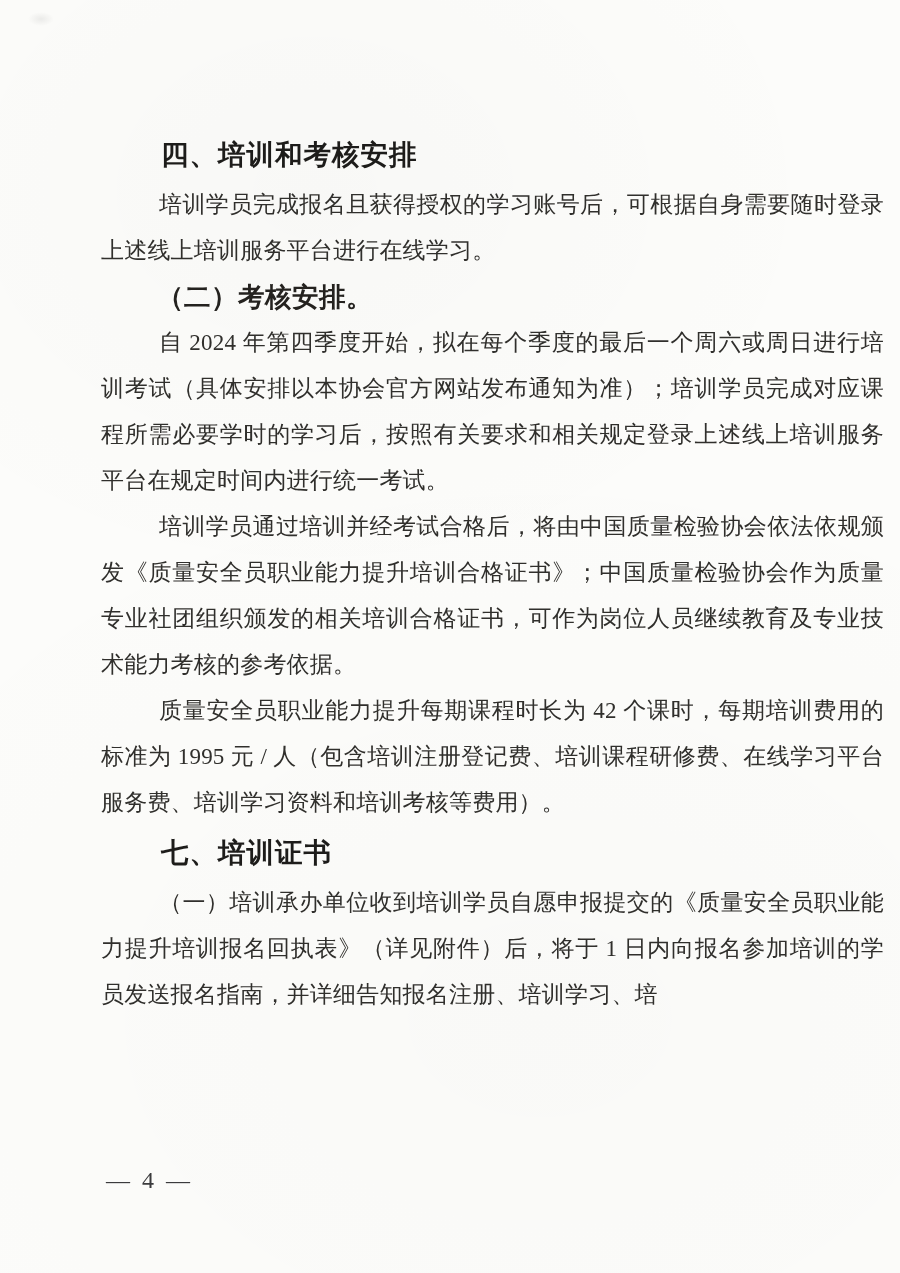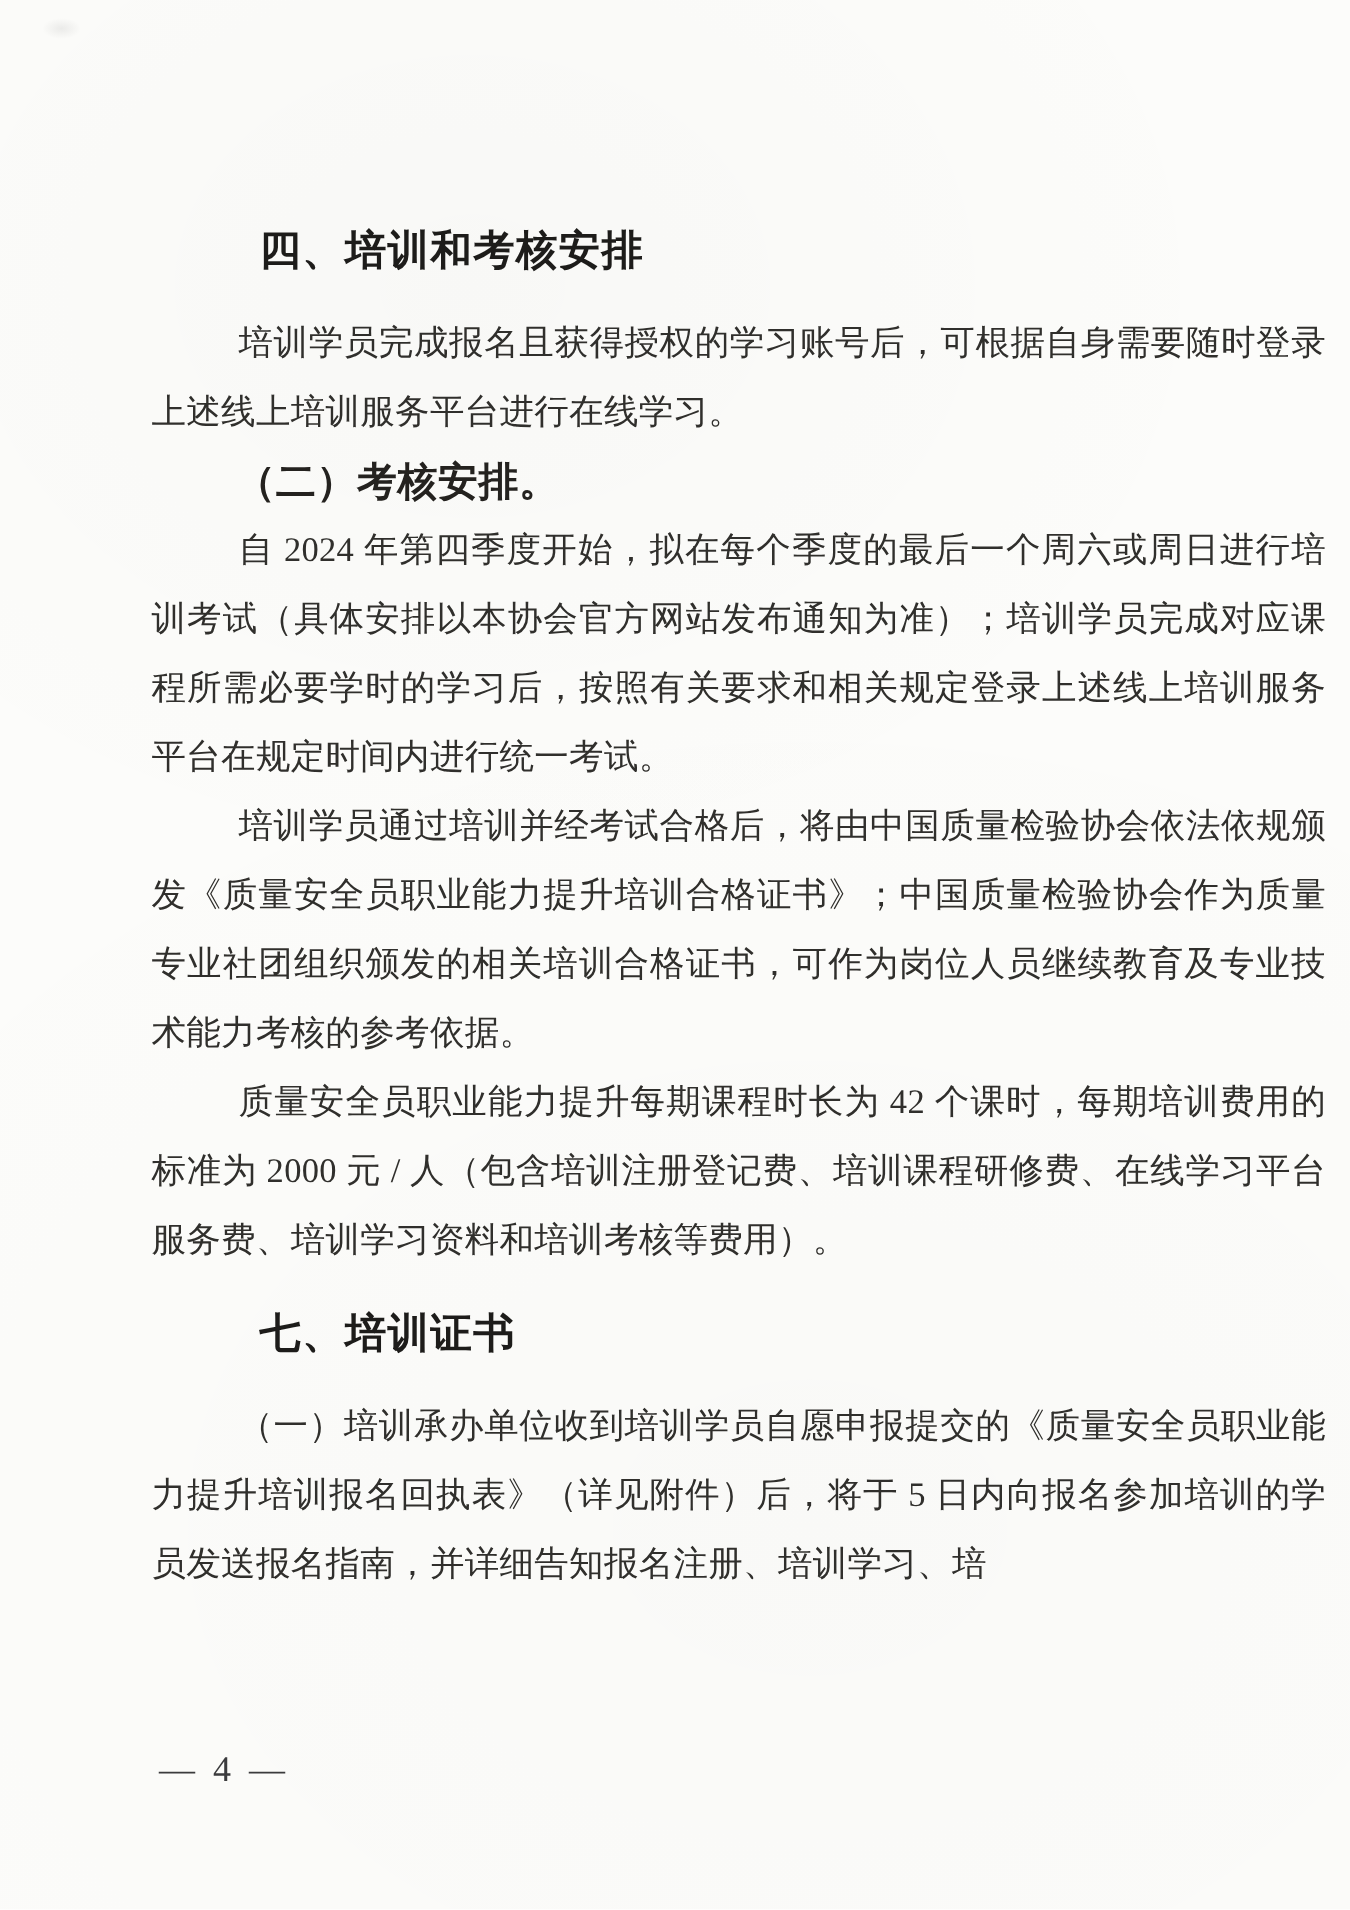--- a/index.html
+++ b/index.html
@@ -28,21 +28,21 @@
     pointer-events: none;
   }
   .content {
     position: absolute;
     left: 101px;
     top: 128px;
     width: 783px;
     color: #2e2d2b;
   }
   .sec-heading {
-    margin: 16px;
+    margin: 4px;
     font-family: "Liberation Sans", "DejaVu Sans", sans-serif;
     font-weight: 700;
     font-size: 27.5px;
     line-height: 46px;
     color: #1d1c1a;
     text-indent: 56px;
     letter-spacing: 1px;
   }
   .sub-heading {
     margin: 0;
@@ -84,22 +84,22 @@
     <p class="para">培训学员完成报名且获得授权的学习账号后，可根据自身需要随时登录上述线上培训服务平台进行在线学习。</p>
 
     <h3 class="sub-heading">（二）考核安排。</h3>
 
     <p class="para">自 2024 年第四季度开始，拟在每个季度的最后一个周六或周日进行培训考试（具体安排以本协会官方网站发布通知为准）；培训学员完成对应课程所需必要学时的学习后，按照有关要求和相关规定登录上述线上培训服务平台在规定时间内进行统一考试。</p>
 
 
     <p class="para">培训学员通过培训并经考试合格后，将由中国质量检验协会依法依规颁发《质量安全员职业能力提升培训合格证书》；中国质量检验协会作为质量专业社团组织颁发的相关培训合格证书，可作为岗位人员继续教育及专业技术能力考核的参考依据。</p>
 
 
-    <p class="para">质量安全员职业能力提升每期课程时长为 42 个课时，每期培训费用的标准为 2000 元 / 人（包含培训注册登记费、培训课程研修费、在线学习平台服务费、培训学习资料和培训考核等费用）。</p>
+    <p class="para">质量安全员职业能力提升每期课程时长为 42 个课时，每期培训费用的标准为 1995 元 / 人（包含培训注册登记费、培训课程研修费、在线学习平台服务费、培训学习资料和培训考核等费用）。</p>
 
     <h2 class="sec-heading">七、培训证书</h2>
 
-    <p class="para">（一）培训承办单位收到培训学员自愿申报提交的《质量安全员职业能力提升培训报名回执表》（详见附件）后，将于 5 日内向报名参加培训的学员发送报名指南，并详细告知报名注册、培训学习、培</p>
+    <p class="para">（一）培训承办单位收到培训学员自愿申报提交的《质量安全员职业能力提升培训报名回执表》（详见附件）后，将于 1 日内向报名参加培训的学员发送报名指南，并详细告知报名注册、培训学习、培</p>
 
   </section>
 
   <footer class="page-number">— 4 —</footer>
 </main>
 
 </body></html>

